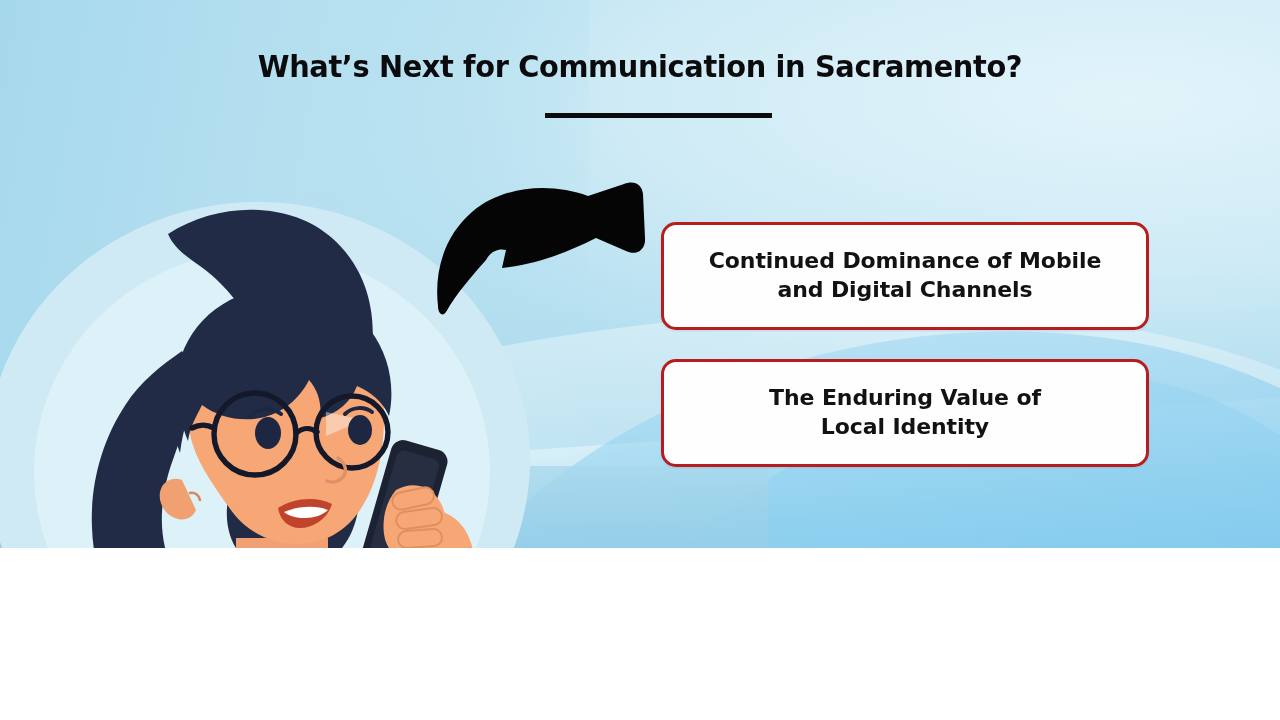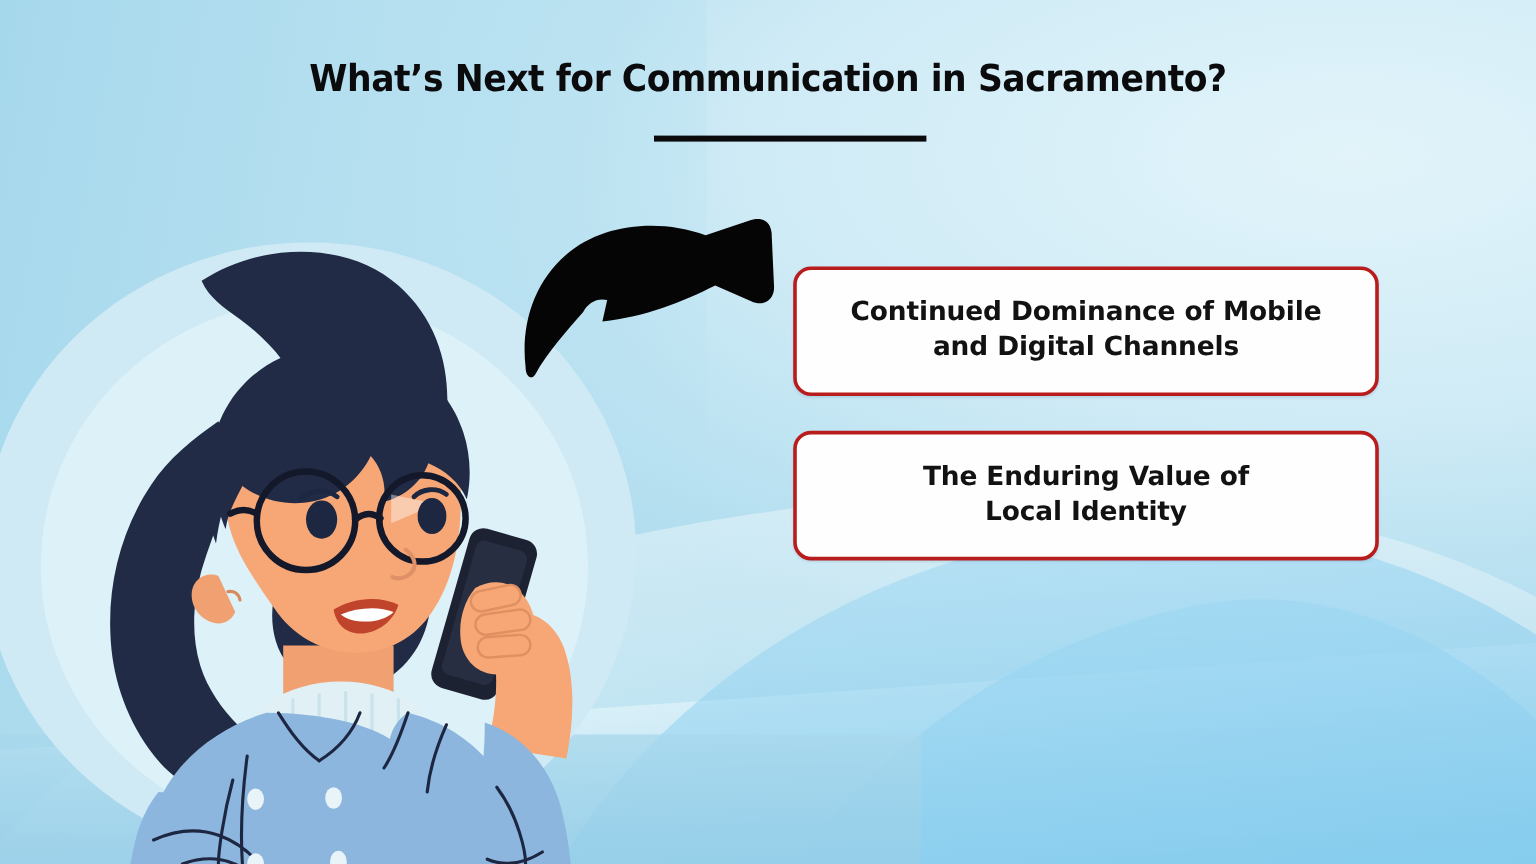--- a/index.html
+++ b/index.html
@@ -3,21 +3,21 @@
 <meta charset="utf-8">
 <style>
   html, body {
     margin: 0;
     padding: 0;
     background: #ffffff;
   }
   .stage {
     position: relative;
     width: 1280px;
-    height: 720px;
+    height: 548px;
     overflow: hidden;
     font-family: "DejaVu Sans", sans-serif;
     background: #A8D9EC;
   }
 
   
   .bg-base {
     position: absolute;
     inset: 0;
     background:

